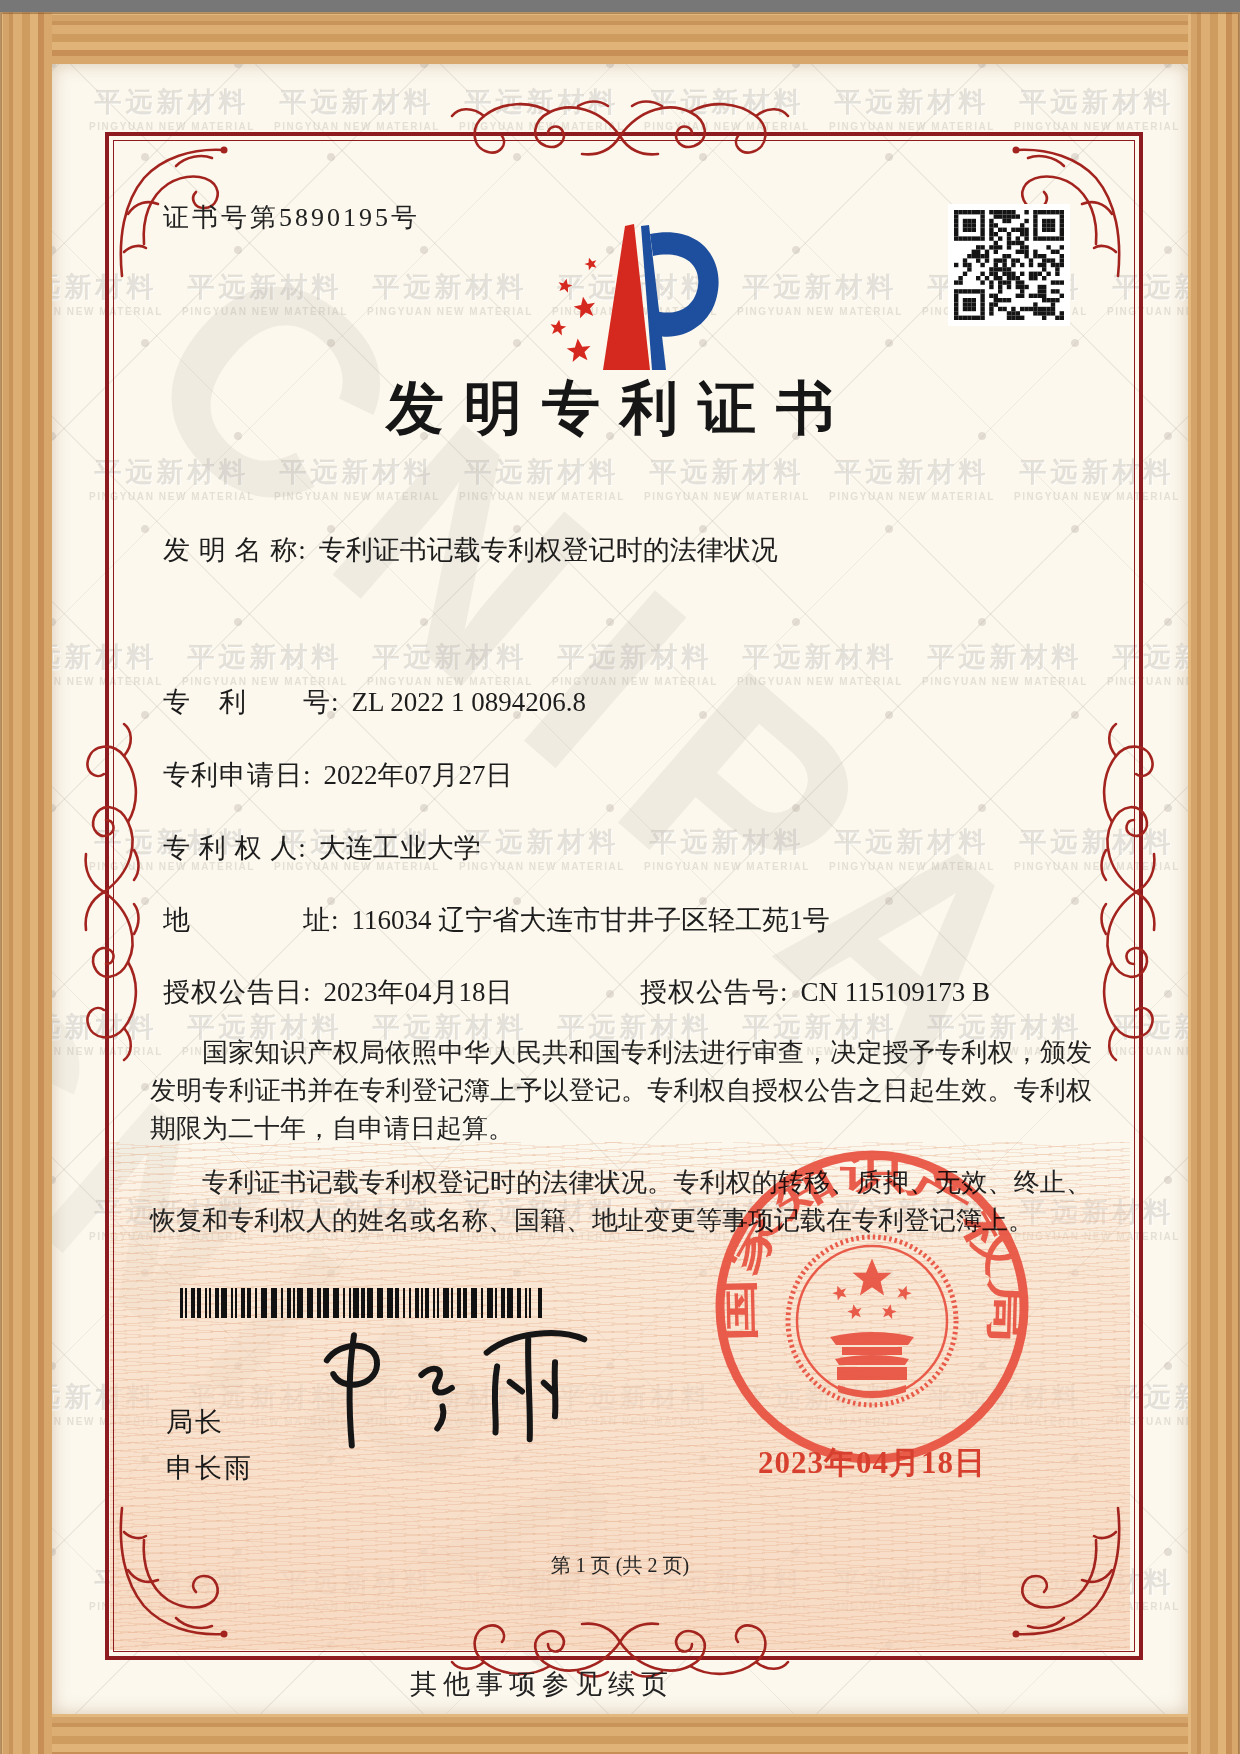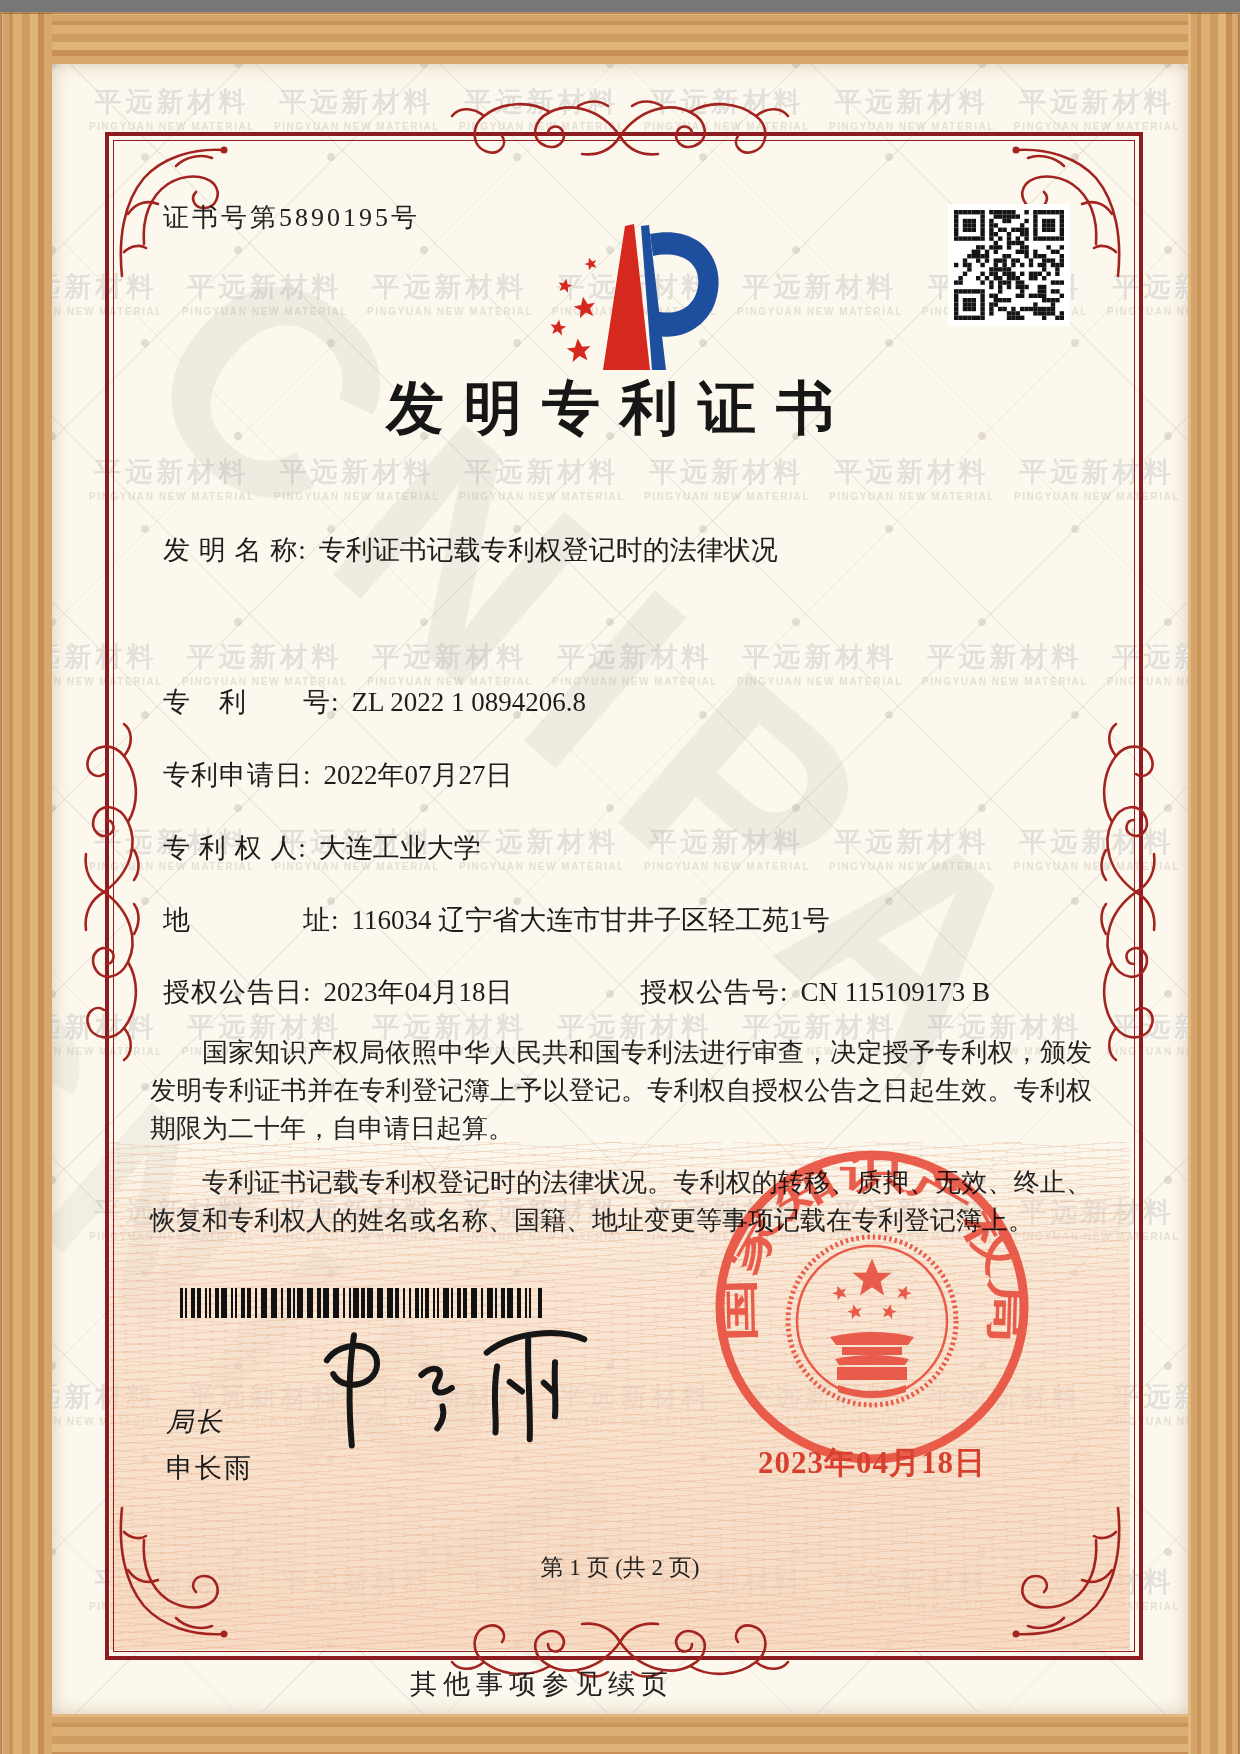--- a/index.html
+++ b/index.html
@@ -56,27 +56,27 @@
   .field{position:absolute;left:111px;font-size:27px;color:#1d1d1d;white-space:pre;}
   .flabel{letter-spacing:1px;}
   .fvalue{margin-left:12px;}
   .grant2{left:588px;}
   .paras{position:absolute;left:98px;top:970px;width:942px;font-size:26px;line-height:38px;
          color:#222;text-align:justify;}
   .paras p{margin:0 0 16px 0;text-indent:2em;}
   .barcode{position:absolute;left:128px;top:1224px;width:366px;height:30px;}
   .official{position:absolute;left:114px;font-family:"Liberation Sans","DejaVu Sans",sans-serif;
             font-size:27px;color:#1a1a1a;letter-spacing:2px;}
-  .official-title{top:1340px;font-style:italic;} .official-name{top:1386px;}
+  .official-title{top:1340px;} .official-name{top:1386px;}
   .signature{position:absolute;left:238px;top:1258px;width:320px;height:140px;transform:rotate(-2deg);}
   .seal{position:absolute;left:653px;top:1076px;width:334px;height:334px;z-index:5;
         mix-blend-mode:multiply;opacity:.92;}
   .seal-date{position:absolute;left:670px;top:1378px;width:300px;text-align:center;z-index:5;
              font-size:31px;font-weight:700;color:#d7402f;letter-spacing:1px;}
-  .page-note{position:absolute;left:53px;top:1488px;width:1030px;text-align:center;font-size:23px;color:#222;}
+  .page-note{position:absolute;left:53px;top:1488px;width:1030px;text-align:center;font-size:20px;color:#222;}
   .continuation{position:absolute;left:0;top:1602px;width:980px;text-align:center;font-size:27px;
                 letter-spacing:6px;color:#222;}
 </style>
 </head>
 <body>
 
 <div class="page">
 
   <div class="frame">
     <div class="frame-h frame-top"></div>

